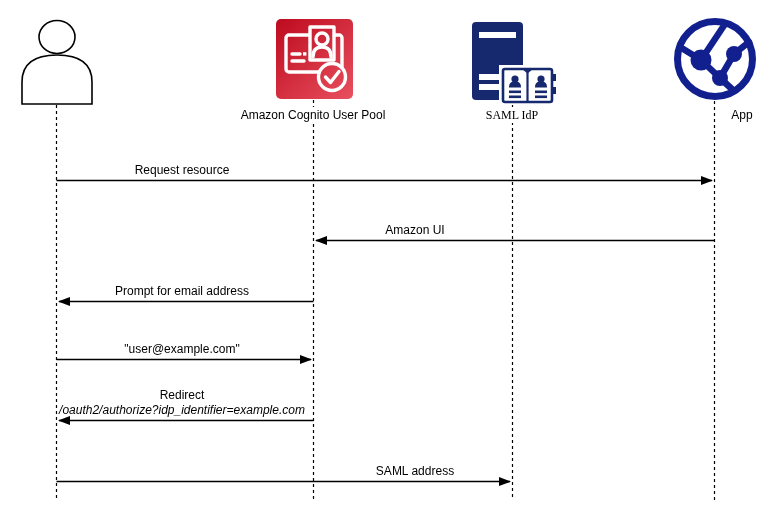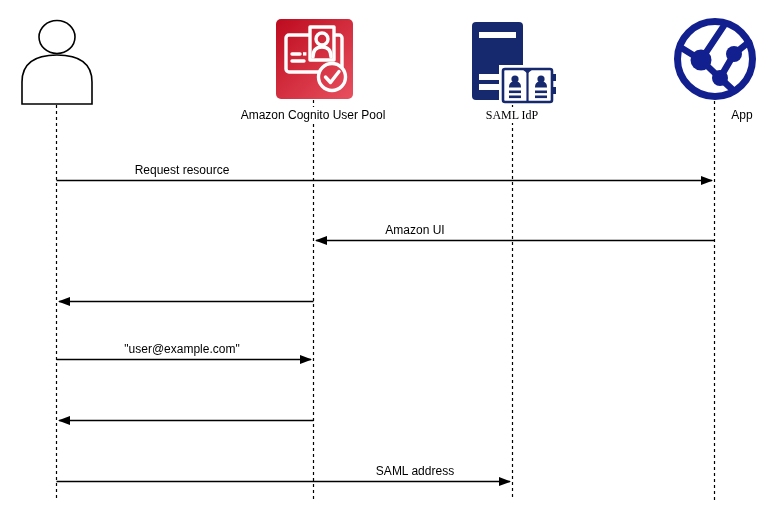--- a/index.html
+++ b/index.html
@@ -121,18 +121,21 @@
       <circle class="navy-app-dot" cx="49" cy="63" r="8"></circle>
     </svg>
   </div>
 
   <div class="actor-label" style="left:313px;top:107px;">Amazon Cognito User Pool</div>
   <div class="actor-label" style="left:512px;top:107px;font-family:Liberation Serif, serif;">SAML IdP</div>
   <div class="actor-label" style="left:714px;top:107px;margin-left:28px;">App</div>
 
   <div class="msg-label" style="left:182px;top:163px;">Request resource</div>
   <div class="msg-label" style="left:415px;top:223px;">Amazon UI</div>
+  <div class="msg-label" style="left:182px;top:284px;">Prompt for email address</div>
   <div class="msg-label" style="left:182px;top:342px;">"user@example.com"</div>
   <div class="msg-label" style="left:182px;top:388px;">
+    <div>Redirect</div>
+    <div class="msg-sub">/oauth2/authorize?idp_identifier=example.com</div>
   </div>
   <div class="msg-label" style="left:415px;top:464px;">SAML address</div>
 
 </div>
 
 </body></html>

